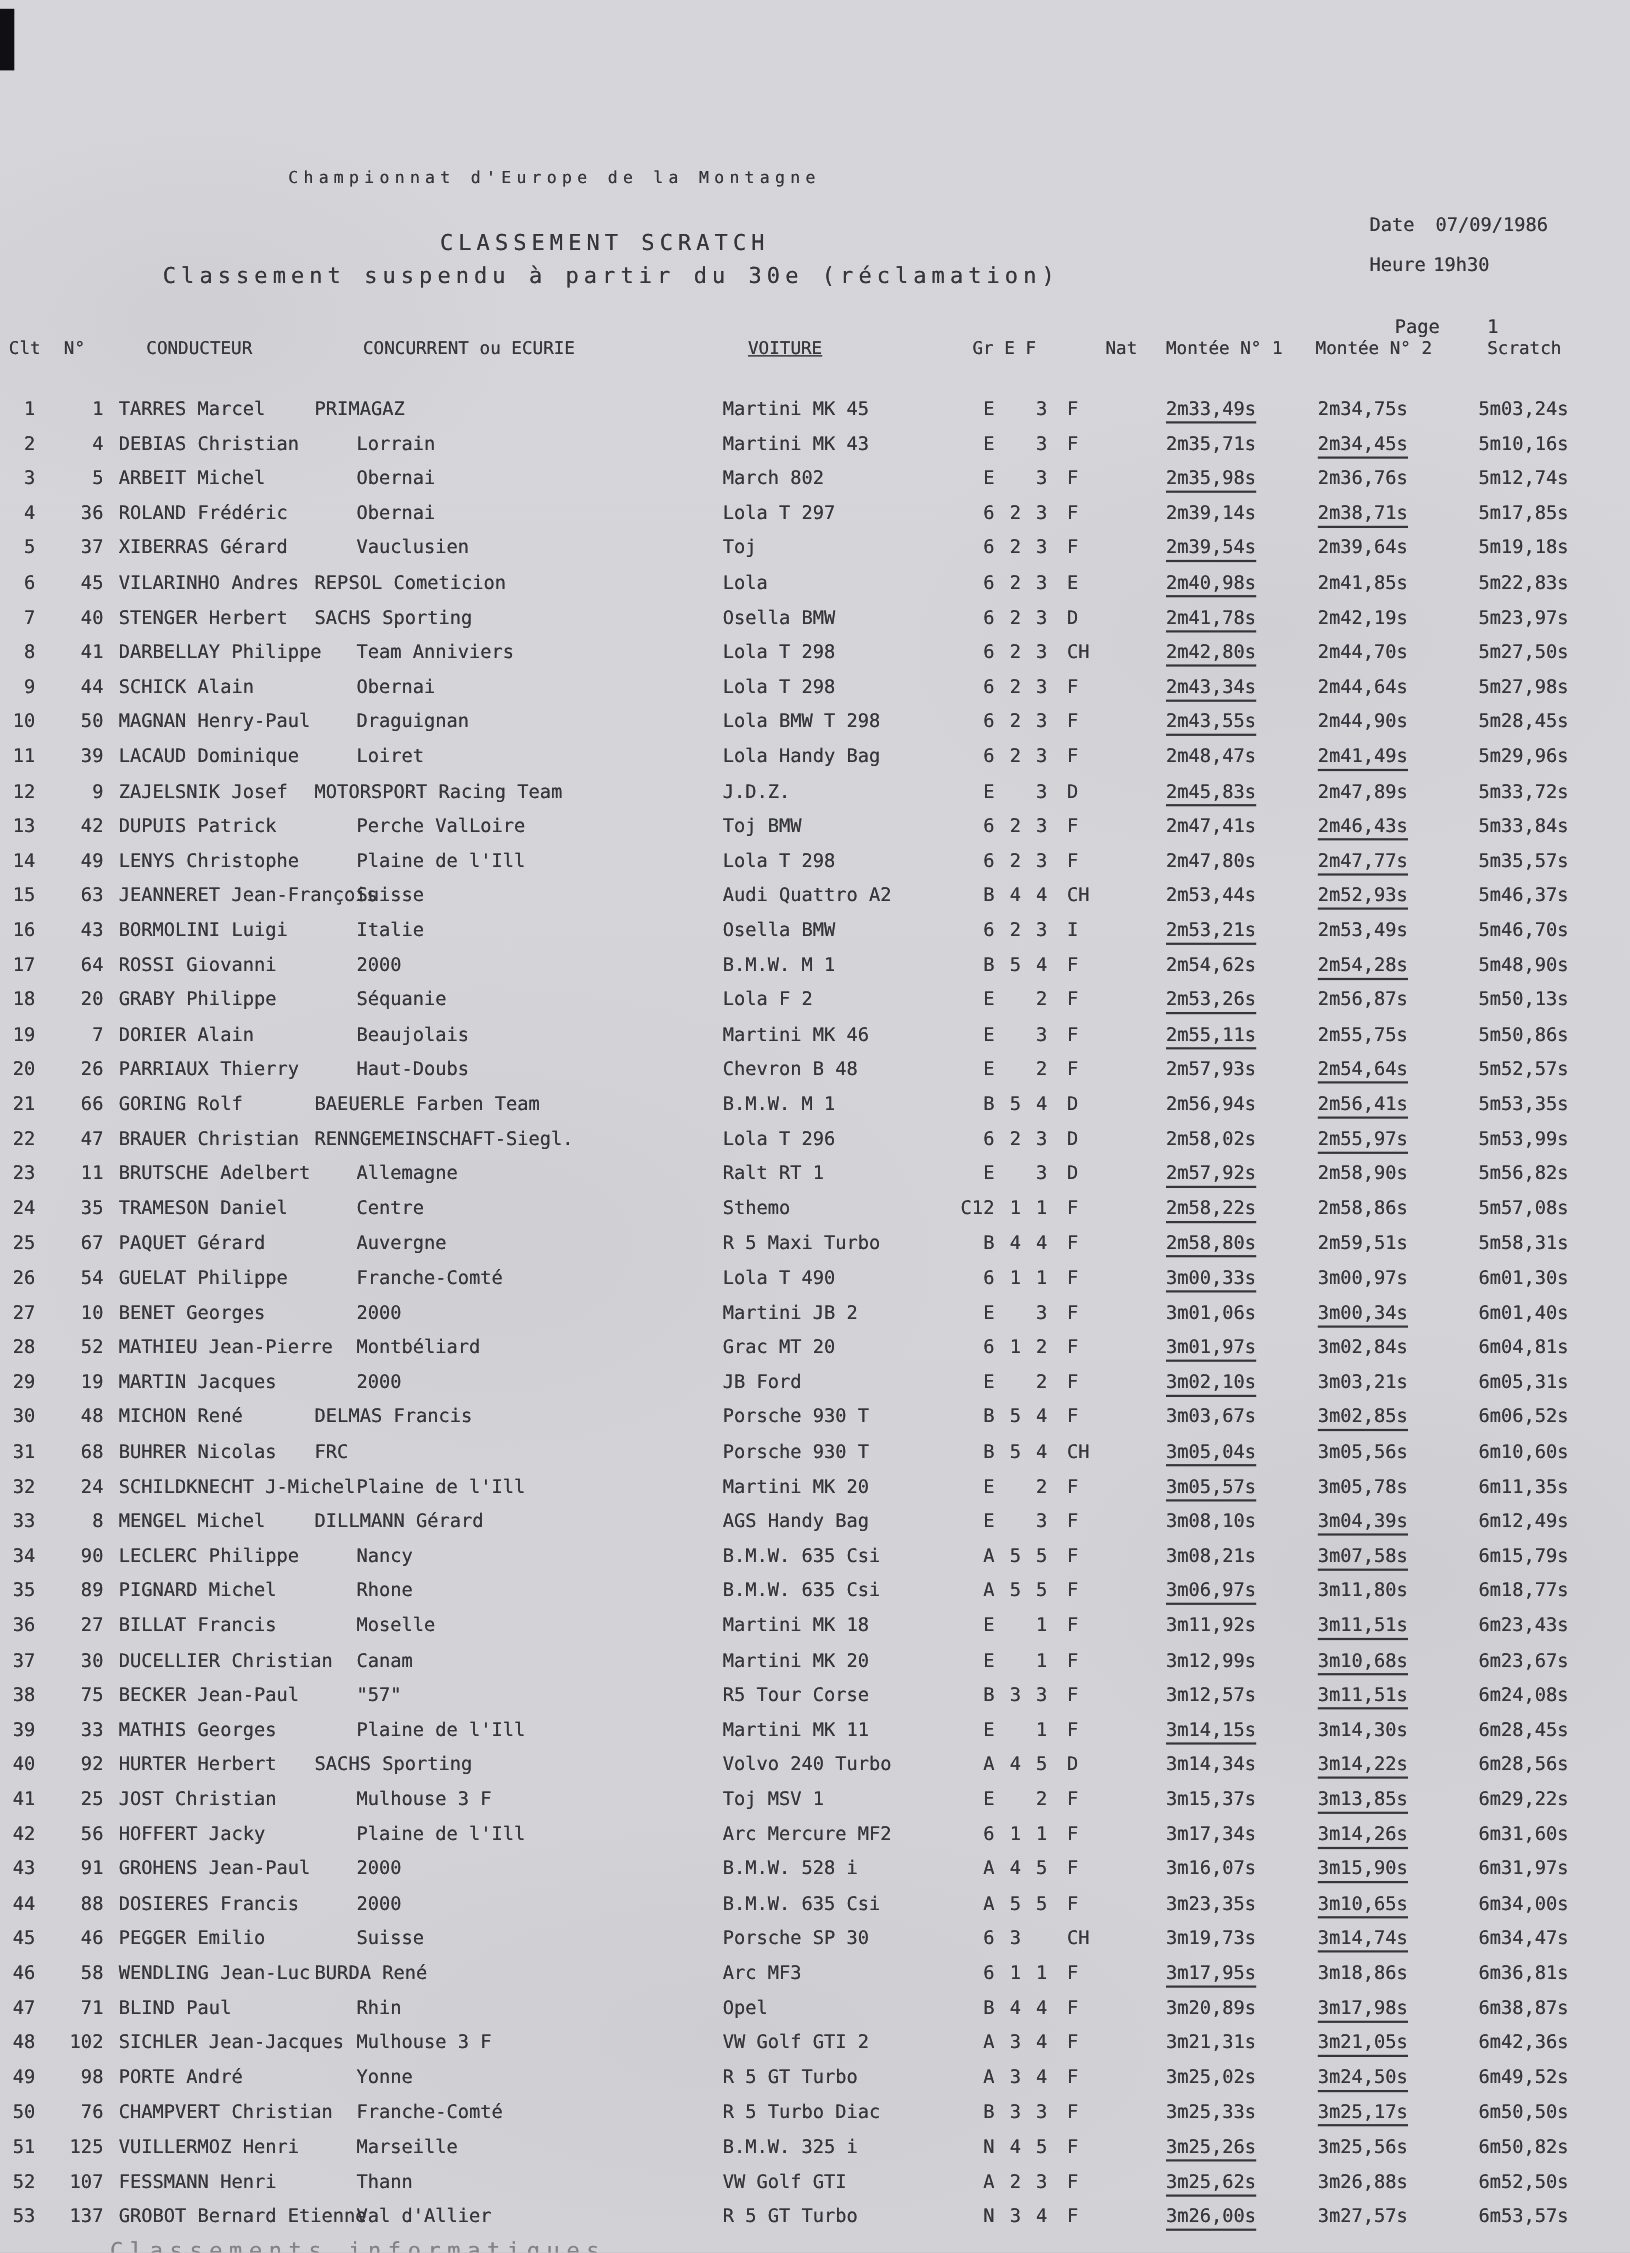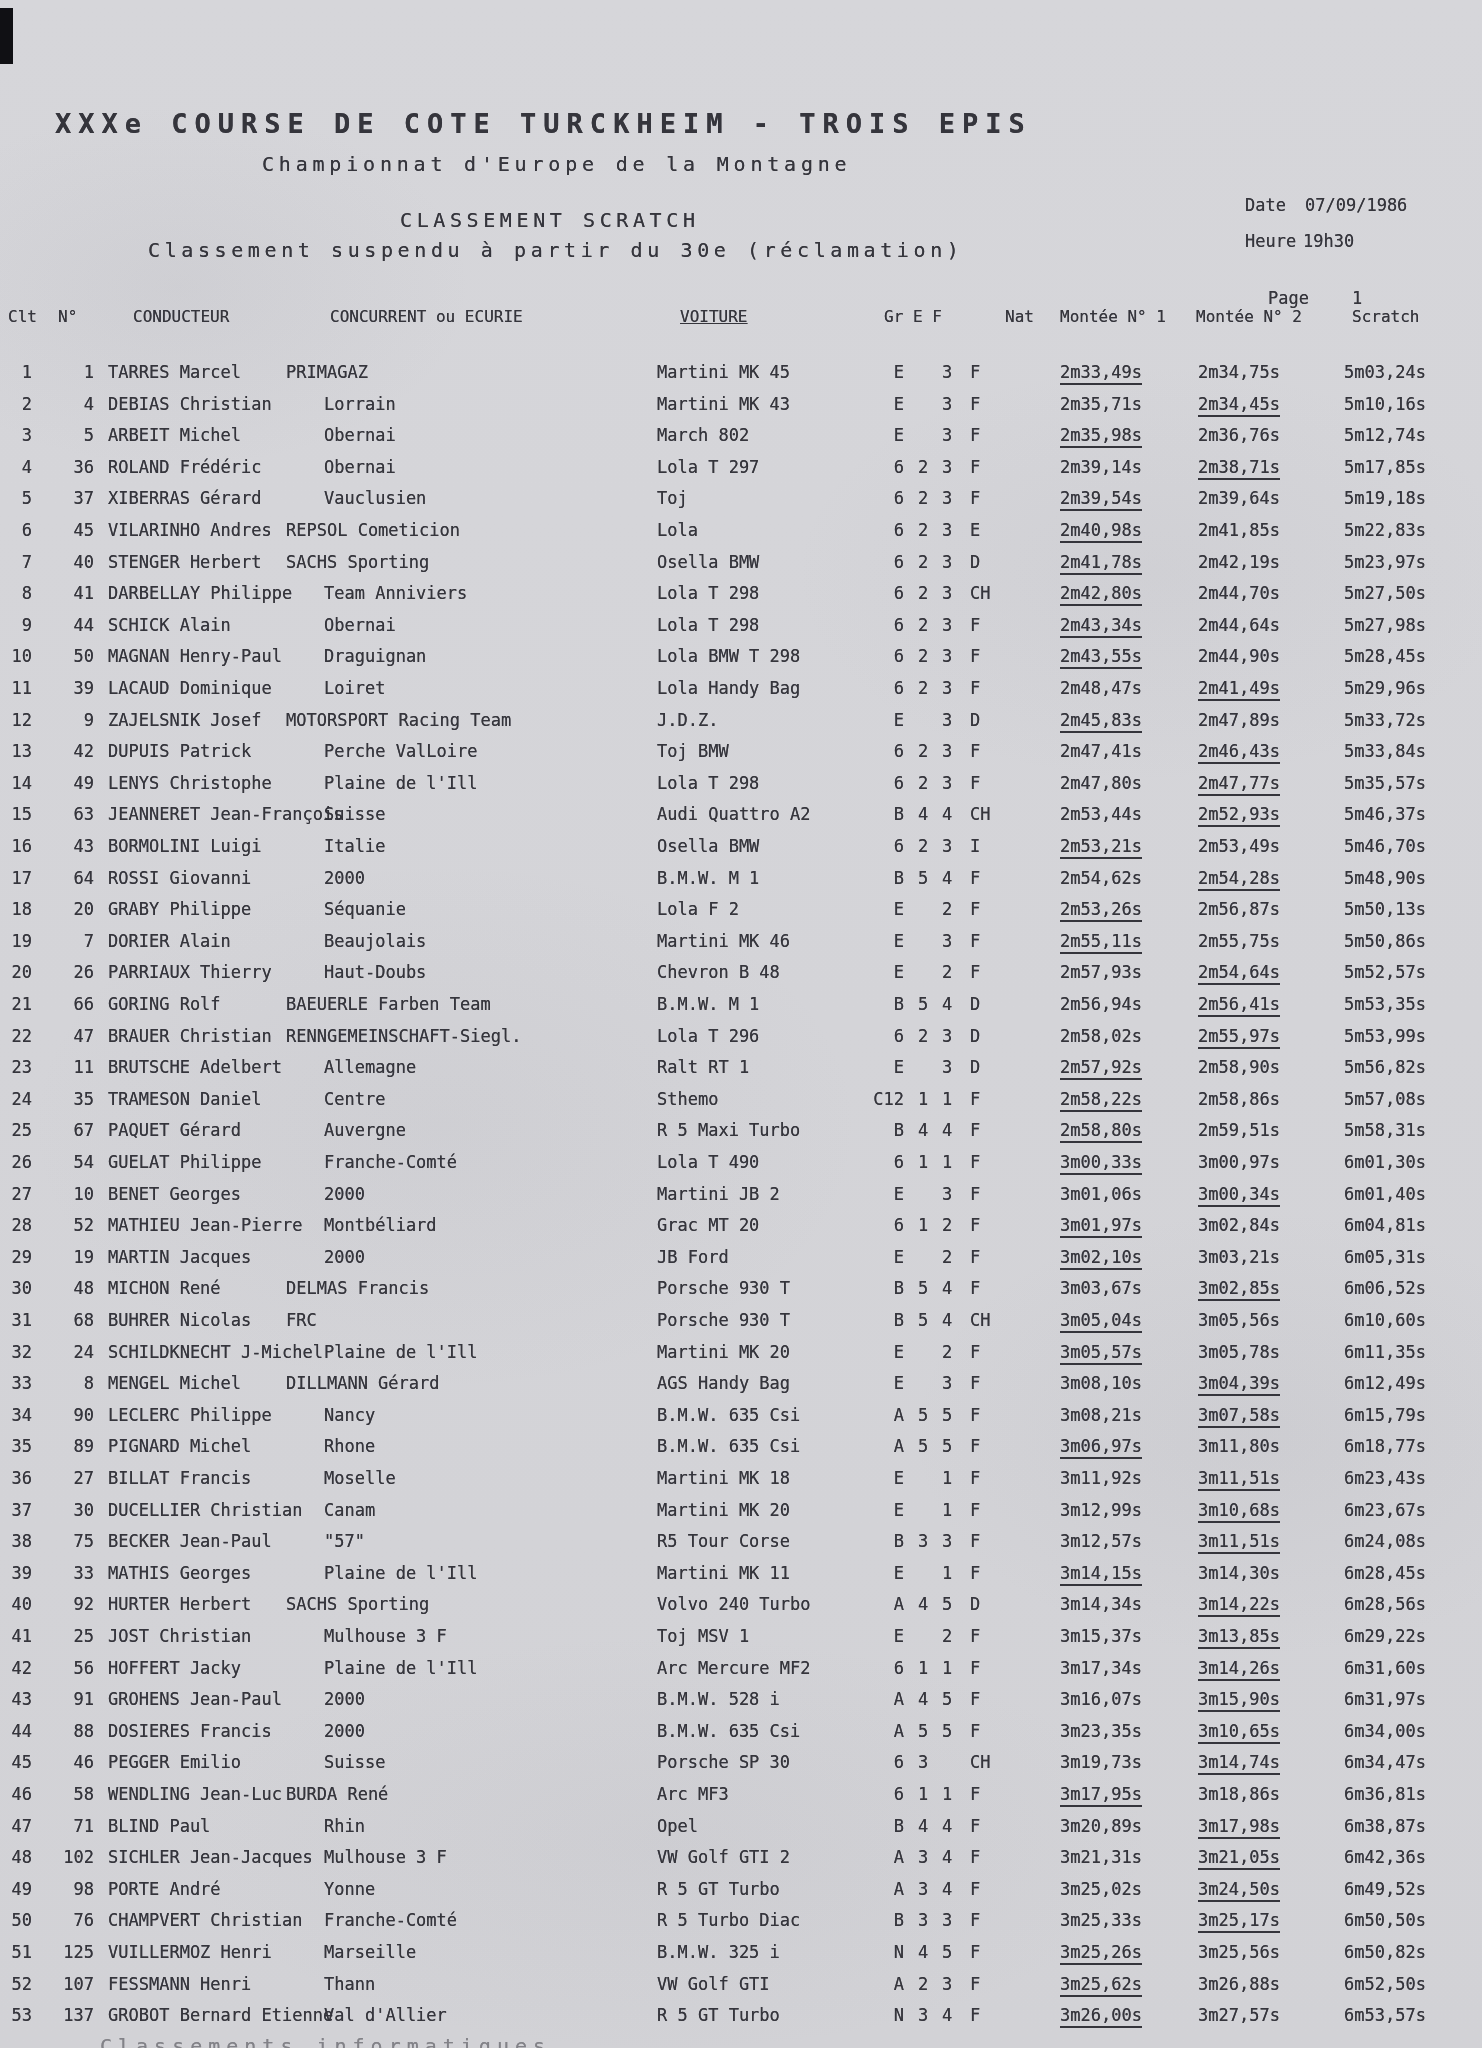--- a/index.html
+++ b/index.html
@@ -15,21 +15,21 @@
       radial-gradient(ellipse 600px 380px at 30% 55%, rgba(140,140,150,.07), transparent 70%),
       radial-gradient(ellipse 500px 320px at 85% 70%, rgba(140,140,150,.09), transparent 70%),
       radial-gradient(ellipse 700px 300px at 45% 90%, rgba(148,148,158,.08), transparent 70%),
       linear-gradient(#d6d6da,#d2d2d6);
     font-family:"DejaVu Sans Mono", monospace;
     color:#35353c;
     text-shadow:0 0 .5px rgba(40,40,48,.75);
   }
   .abs{position:absolute;white-space:pre;}
   .title{font-size:27px;letter-spacing:7px;font-weight:bold;}
-  .subtitle{font-size:20px;letter-spacing:4.8px;}
+  .subtitle{font-size:15px;letter-spacing:4.8px;}
   .sect{font-size:20px;letter-spacing:4.6px;}
   .meta{font-size:17px;}
   .hdr{font-size:16px;}
   .corner-mark{position:absolute;left:0;top:8px;width:13px;height:56px;background:#101014;}
   .row{position:absolute;left:0;width:1482px;height:24px;font-size:17px;}
   .row span{position:absolute;white-space:pre;}
   .c-clt{left:0;width:32px;text-align:right;}
   .c-num{left:42px;width:52px;text-align:right;}
   .c-driver{left:108px;}
   .c-ecurie{left:286px;}
@@ -44,21 +44,20 @@
   .c-scr{left:1344px;}
   .u{border-bottom:2px solid #35353c;padding-bottom:1px;}
   .footer{font-size:20px;letter-spacing:6px;opacity:.5;filter:blur(.4px);}
 </style>
 </head>
 <body>
 
 <div class="page">
   <div class="corner-mark"></div>
 
-  <div class="abs title" style="left:55px;top:108px;">XXXe COURSE DE COTE TURCKHEIM - TROIS EPIS</div>
   <div class="abs subtitle" style="left:262px;top:152px;">Championnat d'Europe de la Montagne</div>
 
   <div class="abs meta" style="left:1245px;top:195px;">Date</div>
   <div class="abs meta" style="left:1305px;top:195px;">07/09/1986</div>
   <div class="abs meta" style="left:1245px;top:231px;">Heure</div>
   <div class="abs meta" style="left:1303px;top:231px;">19h30</div>
 
   <div class="abs sect" style="left:400px;top:208px;">CLASSEMENT SCRATCH</div>
   <div class="abs sect" style="left:148px;top:238px;">Classement suspendu à partir du 30e (réclamation)</div>
 

